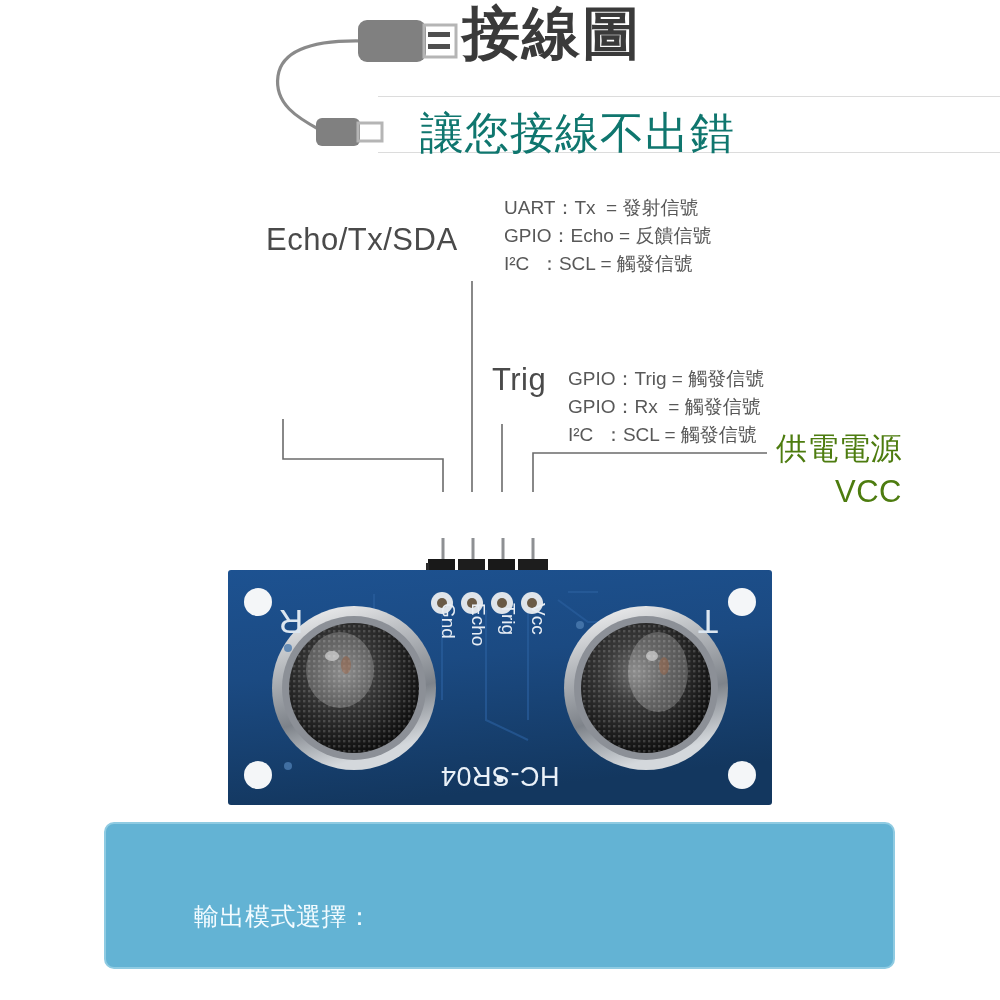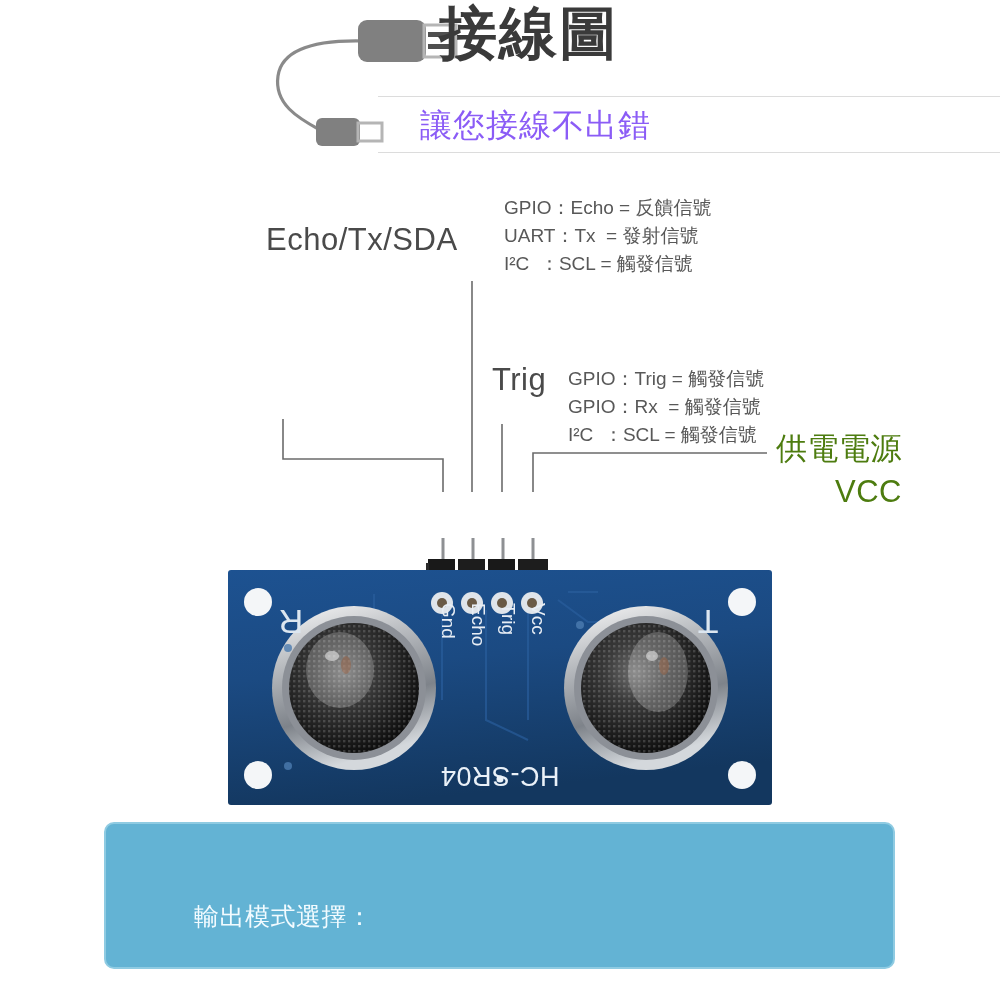--- a/index.html
+++ b/index.html
@@ -12,35 +12,35 @@
     width: 1000px;
     height: 1000px;
     background: #ffffff;
     font-family: "Liberation Sans", sans-serif;
     overflow: hidden;
   }
 
   
   .hdr-title {
     position: absolute;
-    left: 439px;
+    left: 462px;
     top: 4px;
     font-size: 58px;
     font-weight: 700;
     color: #3a3a3a;
     letter-spacing: 2px;
     line-height: 1;
     white-space: nowrap;
   }
   .hdr-sub {
     position: absolute;
     left: 420px;
     top: 104px;
-    font-size: 32px;
-    color: #8b5cf6;
+    font-size: 44px;
+    color: #0f766e;
     letter-spacing: 1px;
     white-space: nowrap;
   }
   .divider {
     position: absolute;
     height: 1px;
     background: #dcdcdc;
   }
   #div-top  { left: 378px; top: 96px;  width: 622px; }
   #div-bot  { left: 378px; top: 152px; width: 622px; }
@@ -175,22 +175,22 @@
       <path d="M472,281 L472,492"></path>
 
       <path d="M502,424 L502,492"></path>
 
       <path d="M533,492 L533,453 L767,453"></path>
     </g>
   </svg>
 
   <div class="callout-main" id="lbl-echo">Echo/Tx/SDA</div>
   <div class="callout-spec" id="spec-echo">
+    <div>UART：Tx  = 發射信號</div>
     <div>GPIO：Echo = 反饋信號</div>
-    <div>UART：Tx  = 發射信號</div>
     <div>I²C  ：SCL = 觸發信號</div>
   </div>
 
   <div class="callout-main" id="lbl-trig">Trig</div>
   <div class="callout-spec" id="spec-trig">
     <div>GPIO：Trig = 觸發信號</div>
     <div>GPIO：Rx  = 觸發信號</div>
     <div>I²C  ：SCL = 觸發信號</div>
   </div>
 

